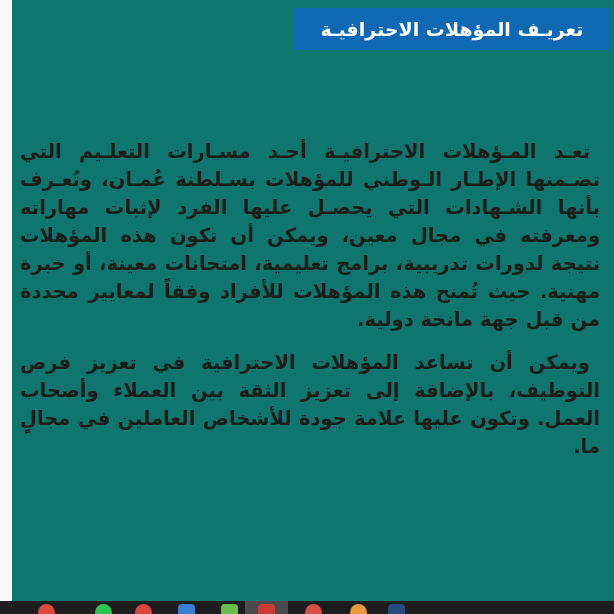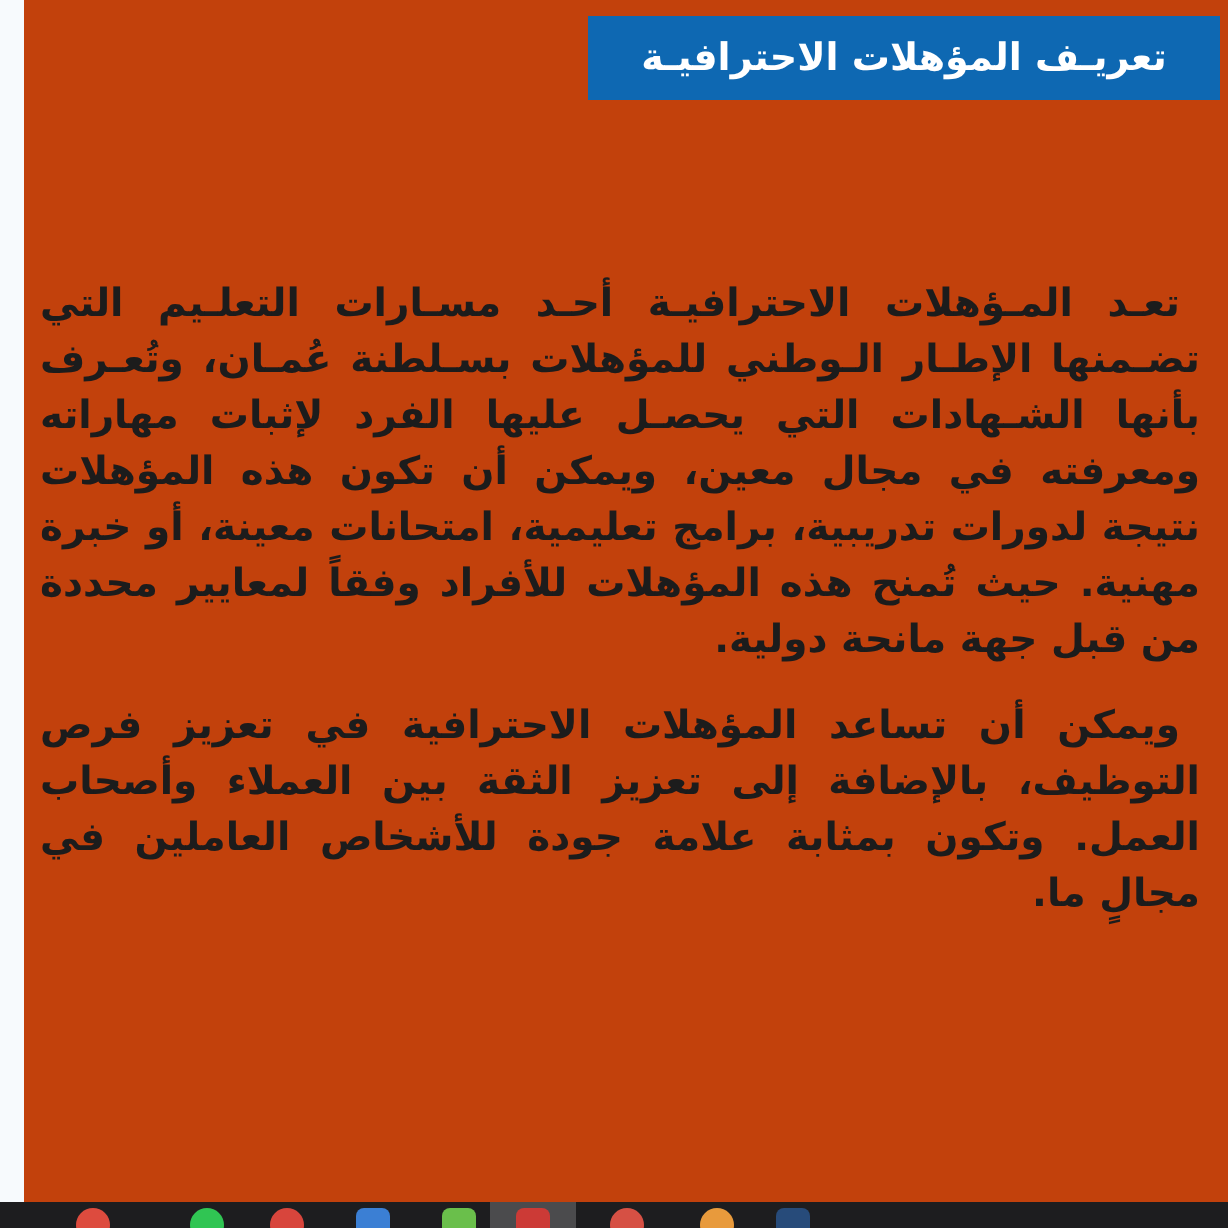--- a/index.html
+++ b/index.html
@@ -1,21 +1,21 @@
 <!DOCTYPE html>
 <html lang="ar"><head>
 <meta charset="utf-8">
 <style>
   html,body{margin:0;padding:0;}
   body{
     width:614px;height:614px;overflow:hidden;
     background:#ffffff;
     font-family:"DejaVu Sans", sans-serif;
   }
-  .page{position:relative;width:614px;height:614px;background:#c2410c;}
+  .page{position:relative;width:614px;height:614px;background:#0f766e;}
   .left-strip{
     position:absolute;left:0;top:0;width:12px;height:601px;
     background:#f7fafd;
   }
   .title-banner{
     position:absolute;left:294px;top:8px;width:316px;height:42px;
     background:#0e68b2;color:#ffffff;
     display:flex;align-items:center;justify-content:center;
     direction:rtl;font-size:19px;font-weight:bold;letter-spacing:0.2px;
   }
@@ -45,21 +45,21 @@
 <div class="page">
 
   <div class="left-strip"></div>
 
   <div class="title-banner">
     <span>تعريـف المؤهلات الاحترافيـة</span>
   </div>
 
   <div class="content">
     <p>تعـد المـؤهلات الاحترافيـة أحـد مسـارات التعلـيم التي تضـمنها الإطـار الـوطني للمؤهلات بسـلطنة عُمـان، وتُعـرف بأنها الشـهادات التي يحصـل عليها الفرد لإثبات مهاراته ومعرفته في مجال معين، ويمكن أن تكون هذه المؤهلات نتيجة لدورات تدريبية، برامج تعليمية، امتحانات معينة، أو خبرة مهنية. حيث تُمنح هذه المؤهلات للأفراد وفقاً لمعايير محددة من قبل جهة مانحة دولية.</p>
-    <p>ويمكن أن تساعد المؤهلات الاحترافية في تعزيز فرص التوظيف، بالإضافة إلى تعزيز الثقة بين العملاء وأصحاب العمل. وتكون بمثابة علامة جودة للأشخاص العاملين في مجالٍ ما.</p>
+    <p>ويمكن أن تساعد المؤهلات الاحترافية في تعزيز فرص التوظيف، بالإضافة إلى تعزيز الثقة بين العملاء وأصحاب العمل. وتكون عليها علامة جودة للأشخاص العاملين في مجالٍ ما.</p>
   </div>
 
   <div class="dock">
     <div class="dock-highlight"></div>
   <span class="dock-icon circle" style="left: 38px; background: rgb(221, 75, 62);"></span>
       <span class="dock-icon circle" style="left: 95px; background: rgb(48, 197, 83);"></span>
       <span class="dock-icon circle" style="left: 135px; background: rgb(216, 69, 60);"></span>
       <span class="dock-icon square" style="left: 178px; background: rgb(59, 127, 212);"></span>
       <span class="dock-icon square" style="left: 221px; background: rgb(106, 191, 75);"></span>
       <span class="dock-icon square" style="left: 258px; background: rgb(204, 58, 54);"></span>

